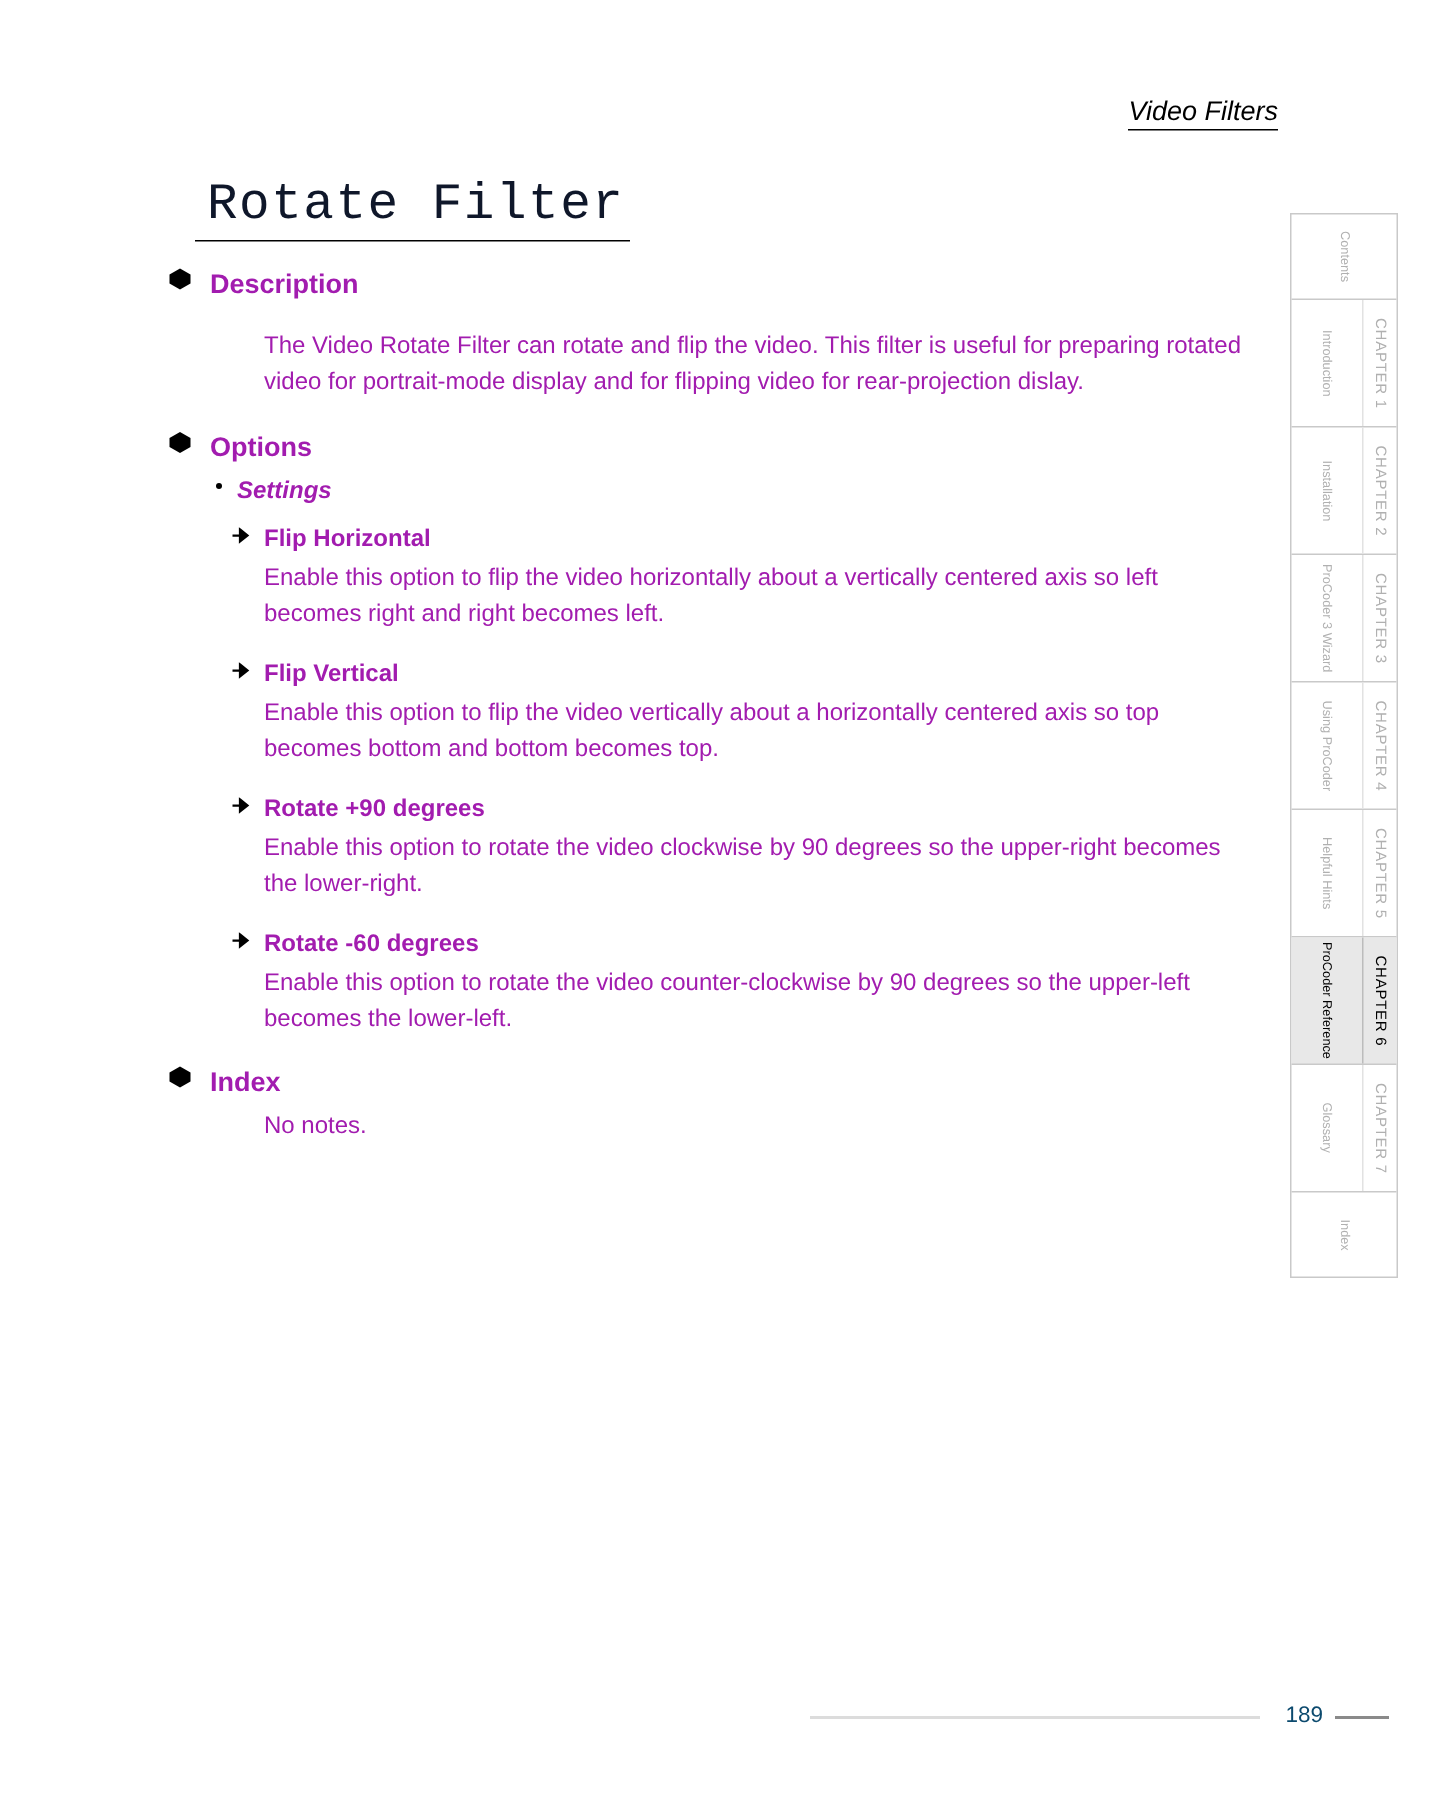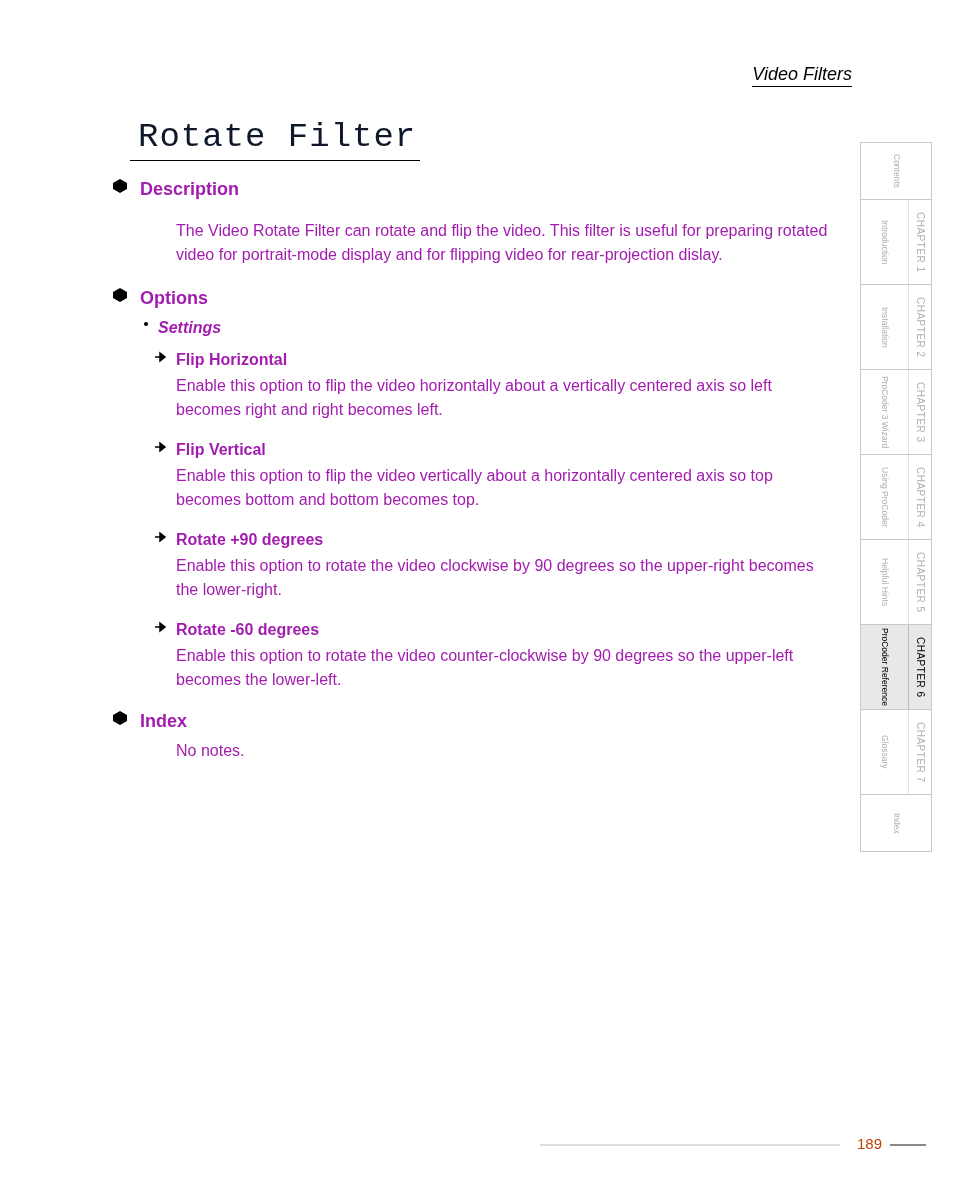--- a/index.html
+++ b/index.html
@@ -165,21 +165,21 @@
   .tab.active .right-col { border-left-color: #bcbcbc; }
 
   
   .footer {
     position: absolute;
     bottom: 50px;
     right: 72px;
     display: flex;
     align-items: center;
     font-size: 15px;
-    color: #c2410c;
+    color: #0c4a6e;
   }
   .footer-line {
     position: absolute;
     bottom: 56px;
     left: 540px;
     width: 300px;
     height: 0;
     border-top: 2px solid #dcdcdc;
   }
   .footer-line-dark {

